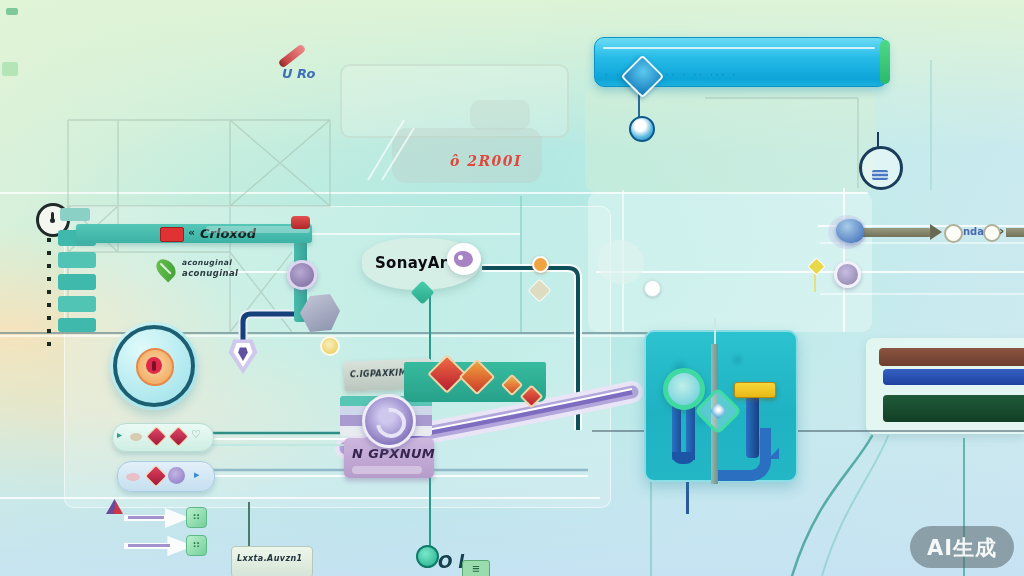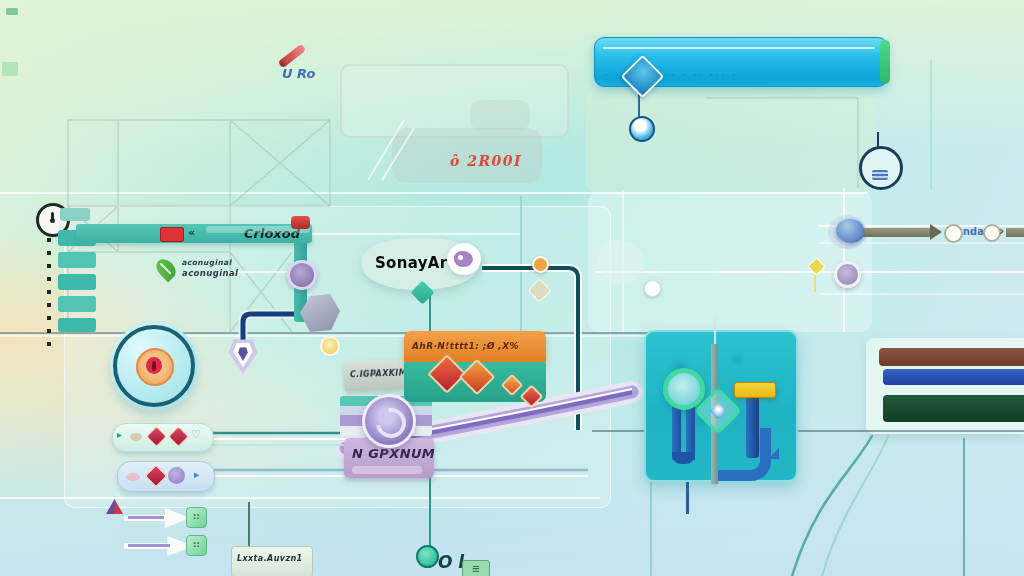--- a/index.html
+++ b/index.html
@@ -133,21 +133,21 @@
   <div class="abs" style="left:60px;top:208px;width:30px;height:13px;background:#8ad0c4;border-radius:3px;z-index:2;"></div>
   <div class="abs" style="left:58px;top:230px;width:38px;height:16px;background:#3fb9ac;border-radius:3px;z-index:2;"></div>
   <div class="abs" style="left:58px;top:252px;width:38px;height:16px;background:#52c4b6;border-radius:3px;z-index:2;"></div>
   <div class="abs" style="left:58px;top:274px;width:38px;height:16px;background:#3fb9ac;border-radius:3px;z-index:2;"></div>
   <div class="abs" style="left:58px;top:296px;width:38px;height:16px;background:#52c4b6;border-radius:3px;z-index:2;"></div>
   <div class="abs" style="left:58px;top:318px;width:38px;height:14px;background:#3fb9ac;border-radius:3px;z-index:2;"></div>
 
   <div class="abs" style="left:76px;top:224px;width:236px;height:19px;border-radius:3px;background:linear-gradient(180deg,#55c6b8,#3cb2a4);box-shadow:0 3px 4px rgba(90,150,150,.35);z-index:3;">
     <div style="position:absolute;left:84px;top:3px;width:22px;height:13px;background:#e03232;border:1px solid #a02020;border-radius:2px;"></div>
     <span style="position:absolute;left:112px;top:2px;font:bold 11px 'DejaVu Sans',sans-serif;color:#103a38;">«</span>
-    <span style="position:absolute;left:124px;top:2px;font:italic bold 13px 'DejaVu Sans',sans-serif;color:#10201e;margin-left:44px;">Crloxod</span>
+    <span style="position:absolute;left:124px;top:2px;font:italic bold 13px 'DejaVu Sans',sans-serif;color:#10201e;">Crloxod</span>
     <div style="position:absolute;right:2px;top:2px;width:104px;height:7px;background:rgba(255,255,255,.3);border-radius:3px;"></div>
   </div>
 
   <div class="abs" style="left:158px;top:258px;width:16px;height:22px;border-radius:50% 50% 50% 0;transform:rotate(-45deg);background:linear-gradient(145deg,#6cc44e,#3f9e38);z-index:2;">
     <div style="position:absolute;left:7px;top:3px;width:2px;height:15px;background:rgba(255,255,255,.8);border-radius:1px;"></div>
   </div>
   <div class="abs scrib" style="left:182px;top:258px;font-size:7.5px;z-index:2;">aconuginal</div>
   <div class="abs scrib" style="left:182px;top:268px;font-size:8.5px;z-index:2;">aconuginal</div>
 
   <div class="abs" style="left:294px;top:224px;width:13px;height:98px;border-radius:3px;background:linear-gradient(90deg,#49bcae,#35a294);z-index:2;"></div>
@@ -168,23 +168,20 @@
     <div style="position:absolute;left:7px;top:8px;width:19px;height:16px;border-radius:45% 55% 50% 50%;background:#a883c4;"></div>
     <div style="position:absolute;left:11px;top:12px;width:5px;height:5px;border-radius:50%;background:#ffffff;"></div>
   </div>
   <div class="abs rot45" style="left:414px;top:284px;width:17px;height:17px;border-radius:3px;background:linear-gradient(135deg,#49cfae,#2aa88a);z-index:4;"></div>
 
   <div class="abs" style="left:598px;top:240px;width:46px;height:44px;border-radius:45% 55% 48% 52%;background:rgba(225,243,238,.65);z-index:2;"></div>
   <div class="abs circle" style="left:532px;top:256px;width:13px;height:13px;background:#f0a343;border:2px solid #ffffff;box-shadow:0 1px 3px rgba(150,110,60,.5);z-index:3;"></div>
   <div class="abs rot45" style="left:531px;top:282px;width:15px;height:15px;border-radius:3px;background:rgba(244,206,160,.55);border:1.5px solid rgba(255,255,255,.85);z-index:2;"></div>
   <div class="abs circle" style="left:644px;top:280px;width:15px;height:15px;background:#fdfefe;border:1px solid #cfe0de;box-shadow:0 1px 3px rgba(120,160,160,.5);z-index:3;"></div>
 
-  <div class="abs" style="left:404px;top:331px;width:142px;height:32px;border-radius:7px 7px 2px 2px;background:linear-gradient(180deg,#f4a049,#e07f24);box-shadow:0 3px 6px rgba(160,110,50,.4);z-index:4;">
-    <span class="scrib" style="position:absolute;left:8px;top:10px;color:#5a2a08;font-size:9px;">AhR·N!tttt1: ;Ø ,X%</span>
-  </div>
   <div class="abs" style="left:404px;top:362px;width:142px;height:40px;border-radius:2px 2px 7px 7px;background:linear-gradient(180deg,#37bb9e,#27a18a);overflow:visible;z-index:4;">
     <div class="gem" style="left:29px;top:-2px;width:24px;height:24px;"></div>
     <div class="gem" style="left:60px;top:2px;width:22px;height:22px;background:linear-gradient(135deg,#f2a23c,#cc3a28);"></div>
     <div class="gem" style="left:100px;top:15px;width:12px;height:12px;background:linear-gradient(135deg,#f2b24c,#d84a28);"></div>
     <div class="gem" style="left:119px;top:26px;width:13px;height:13px;"></div>
   </div>
 
   <div class="abs" style="left:344px;top:360px;width:88px;height:30px;border-radius:4px;transform:rotate(-2deg);background:linear-gradient(180deg,#d9e2da,#b9c6bd);box-shadow:0 2px 4px rgba(120,140,130,.4);z-index:3;">
     <span class="scrib" style="position:absolute;left:6px;top:9px;color:#24343a;">C.IGPAXKIM</span>
   </div>
@@ -265,14 +262,17 @@
   <div class="abs" style="left:930px;top:224px;width:0;height:0;border-left:12px solid #6a6a52;border-top:8px solid transparent;border-bottom:8px solid transparent;z-index:2;"></div>
   <div class="abs circle" style="left:944px;top:224px;width:15px;height:15px;background:#fdfdf8;border:2px solid #b0b098;z-index:2;"></div>
   <div class="abs" style="left:963px;top:226px;font:bold 10px 'DejaVu Sans',sans-serif;color:#4a68b4;z-index:2;">nda</div>
   <div class="abs circle" style="left:983px;top:224px;width:14px;height:14px;background:#fdfdf8;border:2px solid #b0b098;z-index:2;"></div>
   <div class="abs" style="left:999px;top:223px;font:bold 13px 'DejaVu Sans',sans-serif;color:#55553f;z-index:2;">›</div>
   <div class="abs" style="left:1006px;top:228px;width:18px;height:9px;background:linear-gradient(180deg,#9a9a80,#72725a);z-index:2;"></div>
   <div class="abs circle" style="left:834px;top:261px;width:21px;height:21px;background:radial-gradient(circle at 42% 38%,#c8bce0,#8a80a8);border:3px solid #f2f0fa;box-shadow:0 2px 4px rgba(110,110,150,.4);z-index:3;"></div>
   <div class="abs rot45" style="left:810px;top:260px;width:11px;height:11px;border-radius:2px;background:#e8d84a;border:1px solid #ffffff;z-index:3;"></div>
   <div class="abs" style="left:814px;top:274px;width:2px;height:18px;background:rgba(230,220,100,.8);z-index:2;"></div>
 
+  <div class="abs" style="left:910px;top:526px;width:104px;height:42px;border-radius:21px;background:rgba(88,102,106,.55);z-index:6;">
+    <span style="position:absolute;left:0;top:8px;width:100%;text-align:center;font:bold 21px 'DejaVu Sans',sans-serif;color:rgba(255,255,255,.92);letter-spacing:1px;">AI生成</span>
+  </div>
 
 </div>
 
 </body></html>

